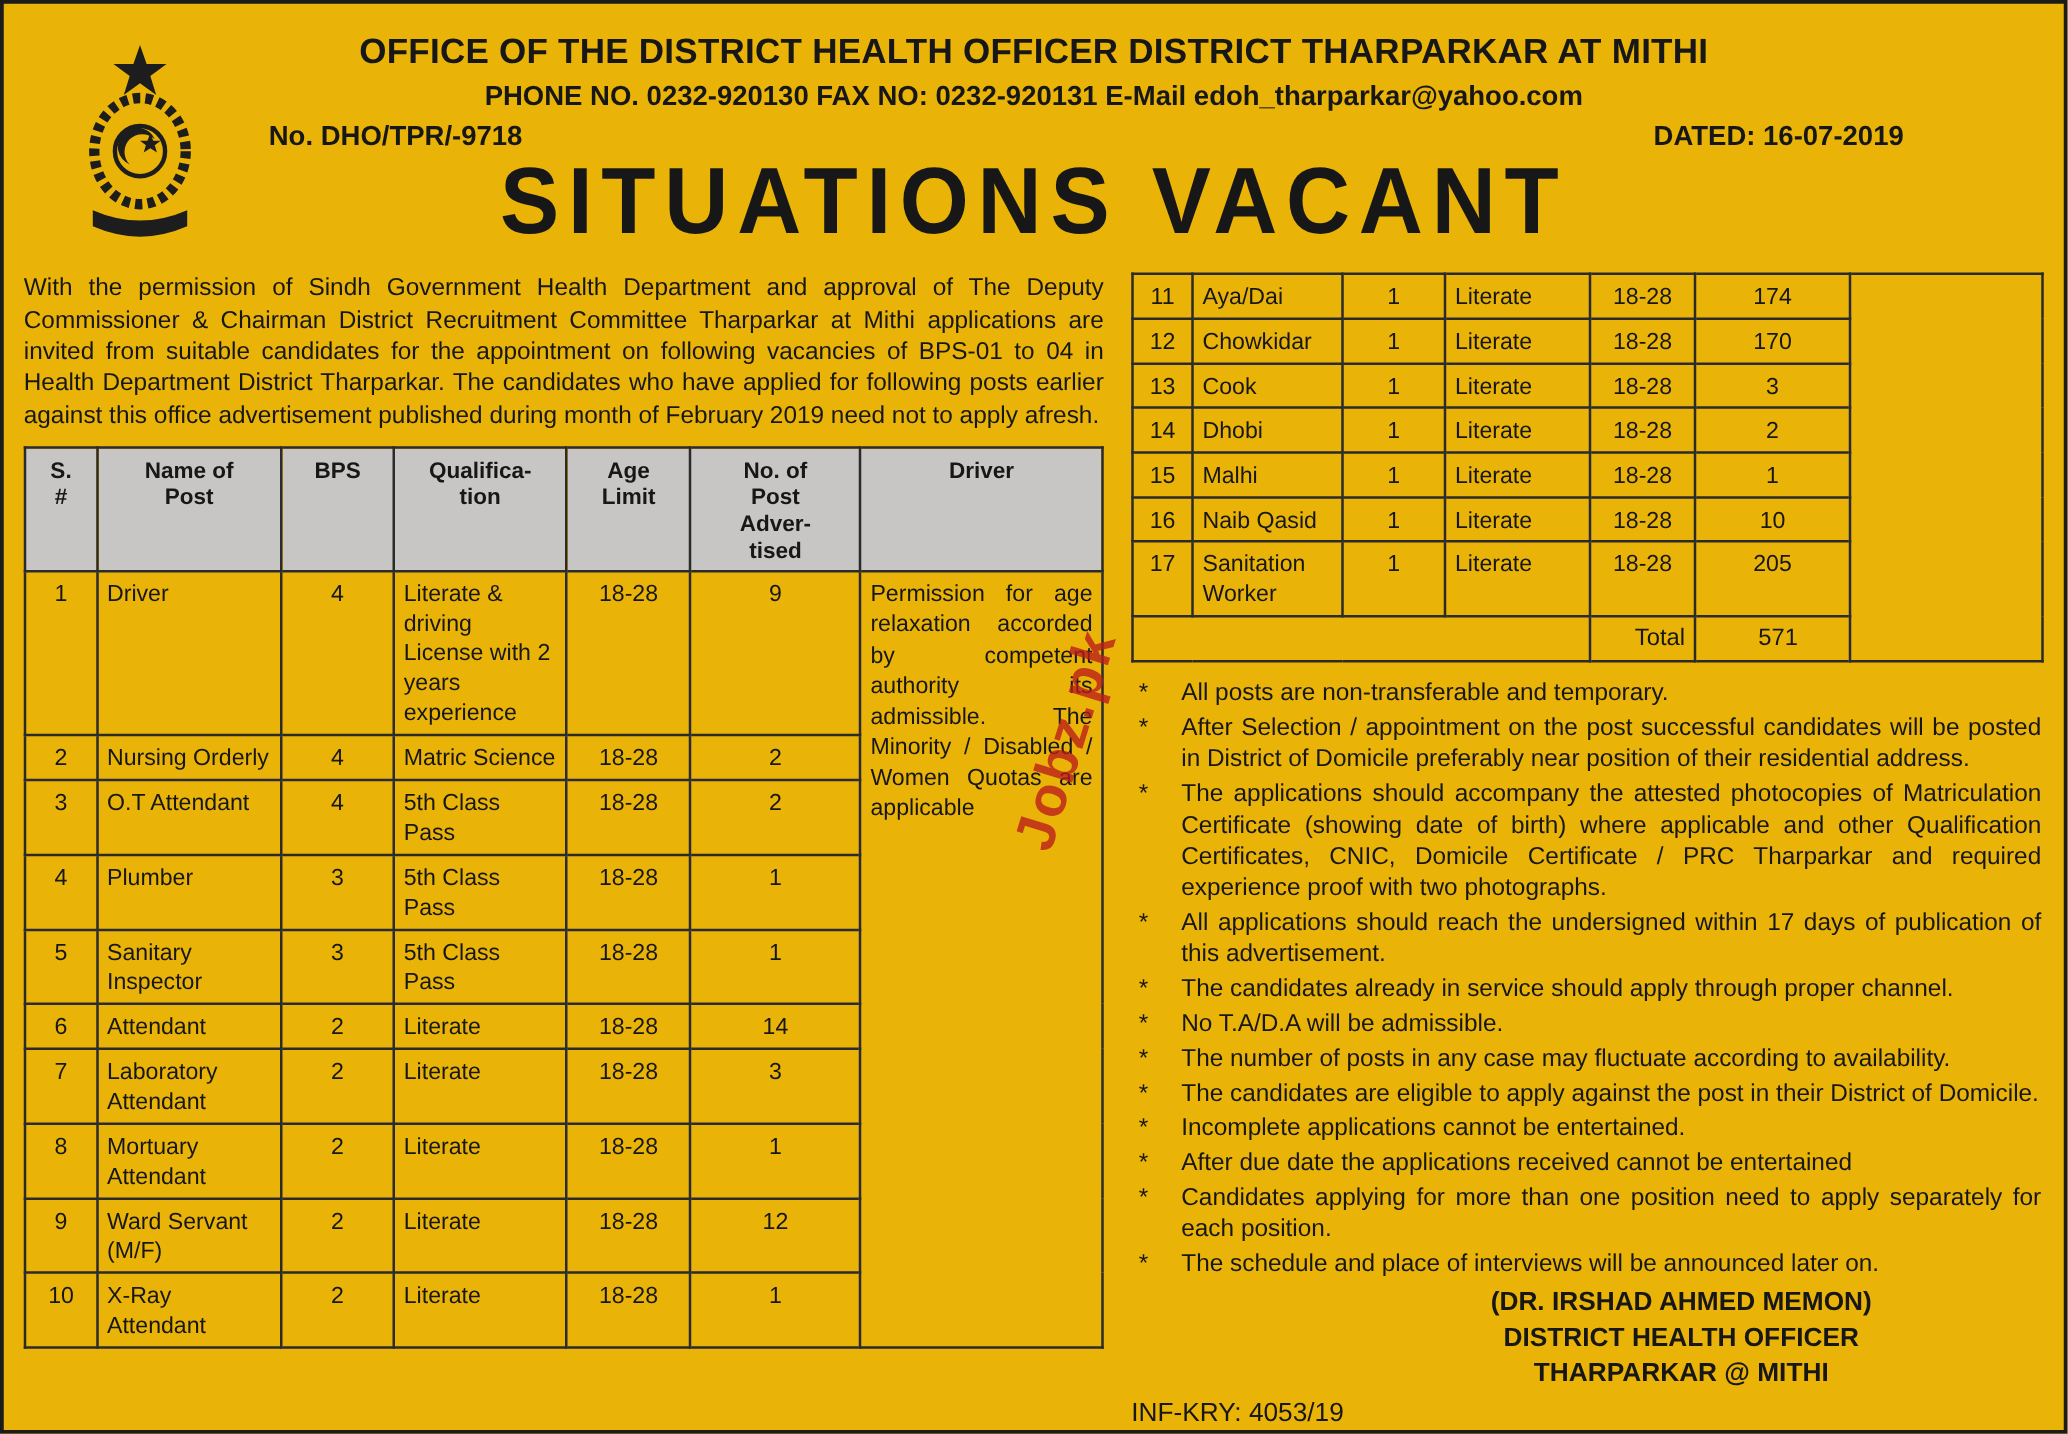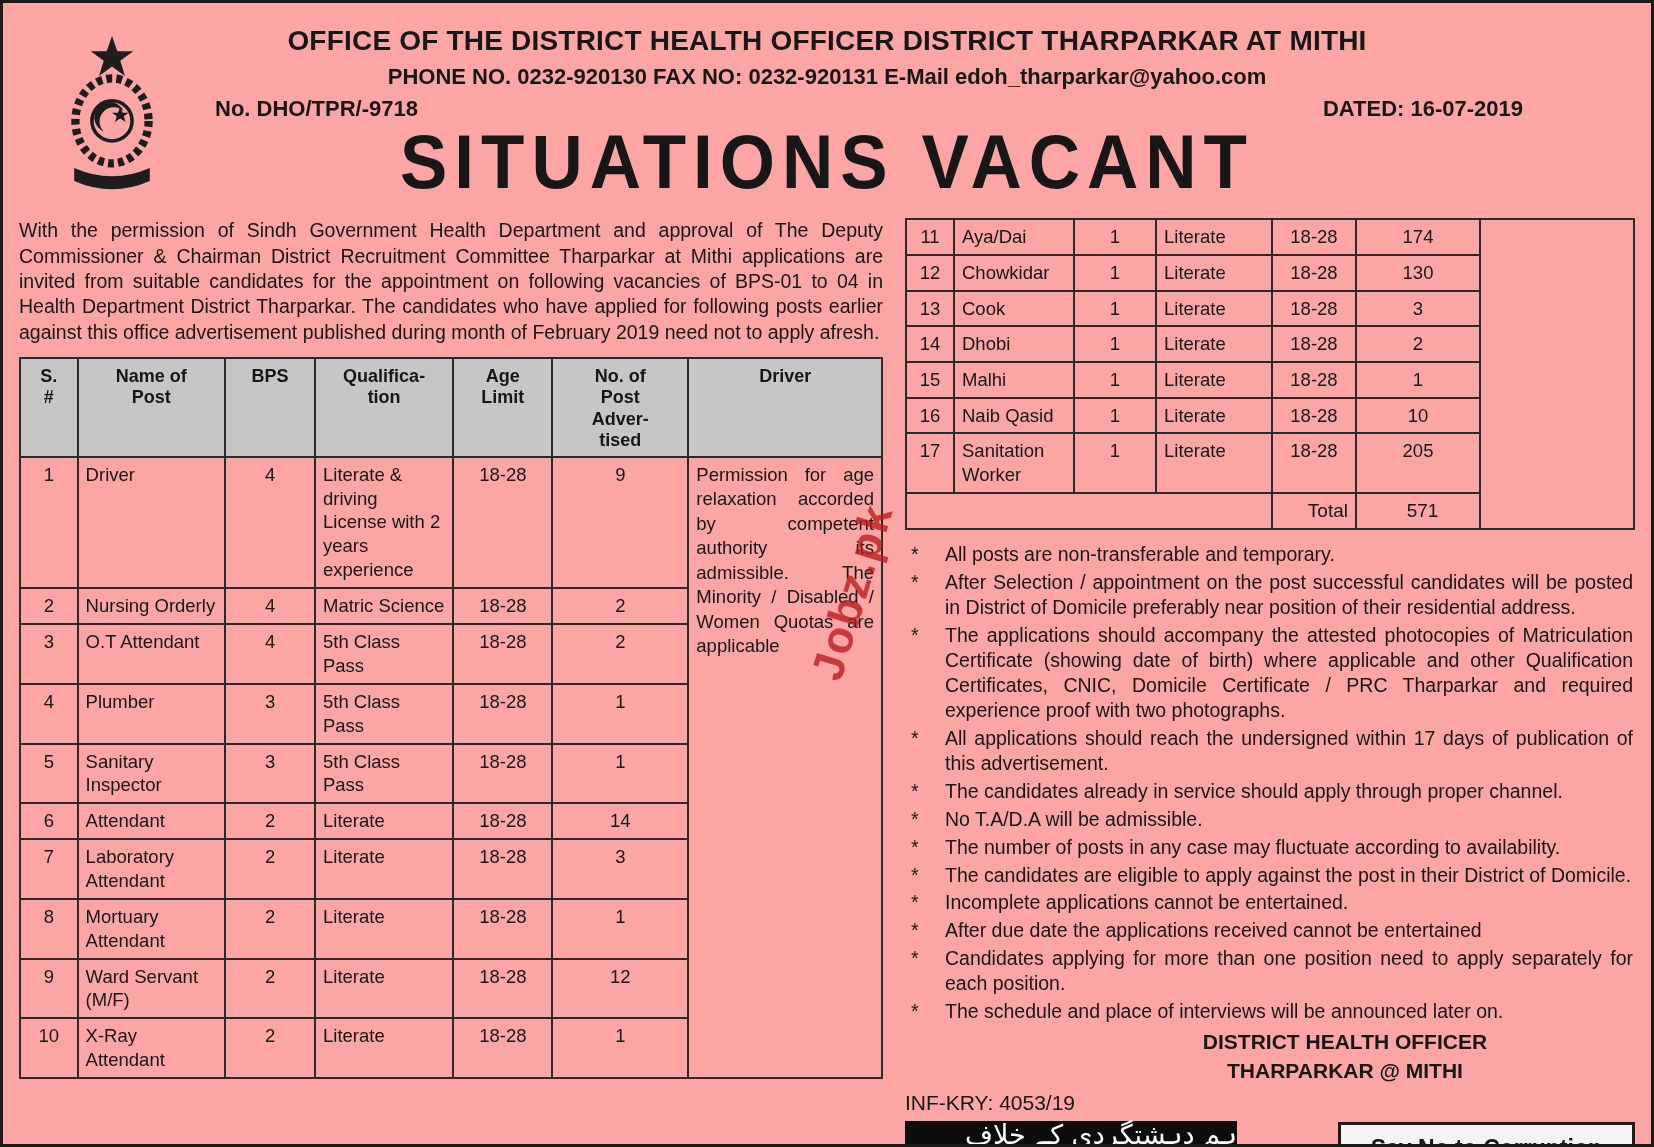--- a/index.html
+++ b/index.html
@@ -1,20 +1,20 @@
 <!DOCTYPE html>
 <html><head>
 <meta charset="utf-8">
 <style>
   * { box-sizing: border-box; margin: 0; padding: 0; }
   html,body { background:#8a8a8a; }
   body { font-family:"Liberation Sans","DejaVu Sans",sans-serif; color:#171717; }
   .page {
     position:relative; width:1654px; height:1147px; margin:0 auto;
-    background:#fca5a5; border:3px solid #1b1b1b; padding:8px 16px 10px 16px;
+    background:#eab308; border:3px solid #1b1b1b; padding:8px 16px 10px 16px;
     overflow:hidden;
   }
   
   .header { position:relative; }
   .logo { position:absolute; left:34px; top:10px; width:118px; height:160px; }
   .logo svg { width:100%; height:100%; }
   .head-title { text-align:center; font-size:28px; font-weight:bold; margin-top:14px; letter-spacing:.2px; }
   .head-contact { text-align:center; font-size:22px; font-weight:bold; margin-top:7px; }
   .ref-row { display:flex; justify-content:space-between; font-size:22px; font-weight:bold; padding:6px 112px 0 196px; }
   .banner { text-align:center; font-size:71px; font-weight:bold; letter-spacing:7px; line-height:1.02; margin-top:2px; transform:scaleY(1.06); transform-origin:center top; }
@@ -218,21 +218,21 @@
             <td class="c">18-28</td>
             <td class="c">174</td>
             <td rowspan="8"></td>
           </tr>
           <tr>
               <td class="c">12</td>
               <td>Chowkidar</td>
               <td class="c">1</td>
               <td>Literate</td>
               <td class="c">18-28</td>
-              <td class="c">130</td>
+              <td class="c">170</td>
             </tr>
           <tr>
               <td class="c">13</td>
               <td>Cook</td>
               <td class="c">1</td>
               <td>Literate</td>
               <td class="c">18-28</td>
               <td class="c">3</td>
             </tr>
           <tr>
@@ -321,20 +321,21 @@
             <span class="txt">Candidates applying for more than one position need to apply separately for each position.</span>
           </div>
         <div class="note">
             <span class="ast">*</span>
             <span class="txt">The schedule and place of interviews will be announced later on.</span>
           </div>
       </div>
 
       <div class="signature">
         <div class="signature-inner">
+          <div>(DR. IRSHAD AHMED MEMON)</div>
           <div>DISTRICT HEALTH OFFICER</div>
           <div>THARPARKAR @ MITHI</div>
         </div>
       </div>
 
       <div class="footer-row">
         <div class="inf-block">
           <div class="inf-no">INF-KRY: 4053/19</div>
           <div class="urdu-box">ہم دہشتگردی کے خلاف متحد ہیں</div>
         </div>

